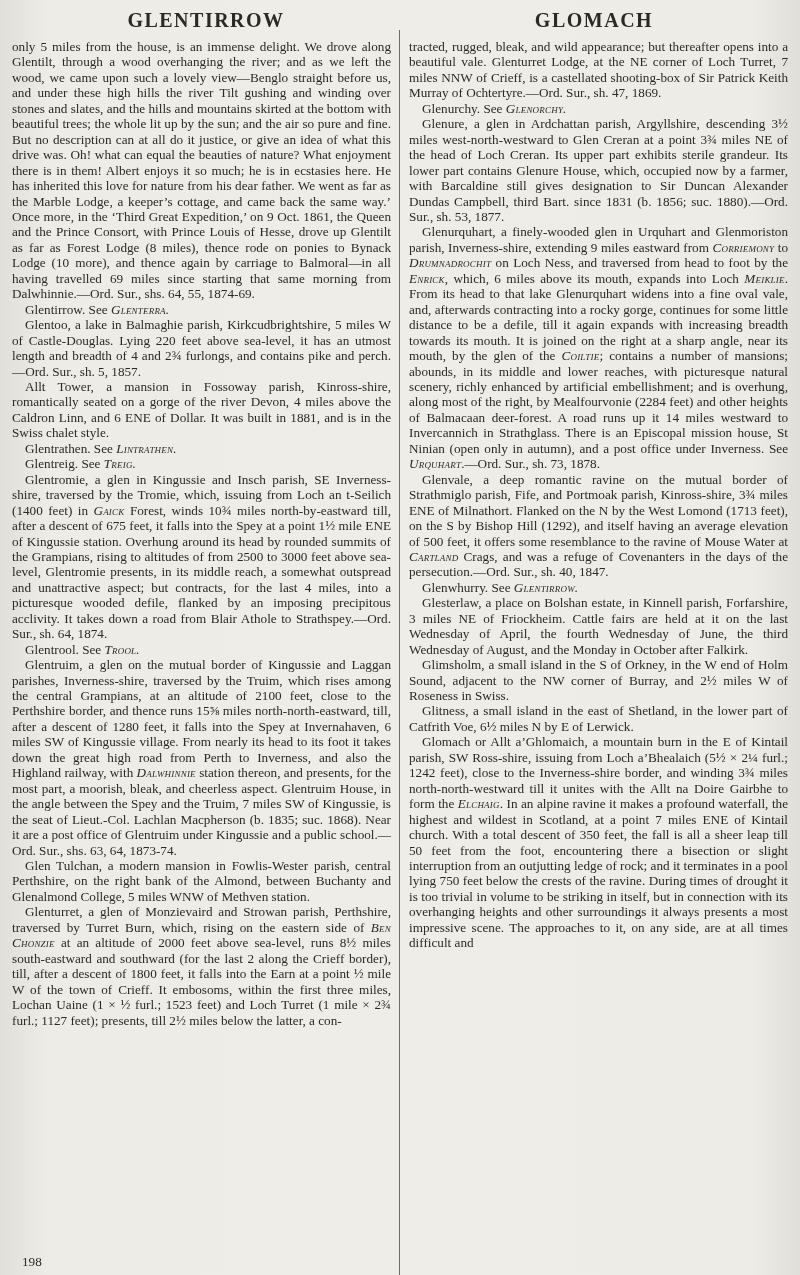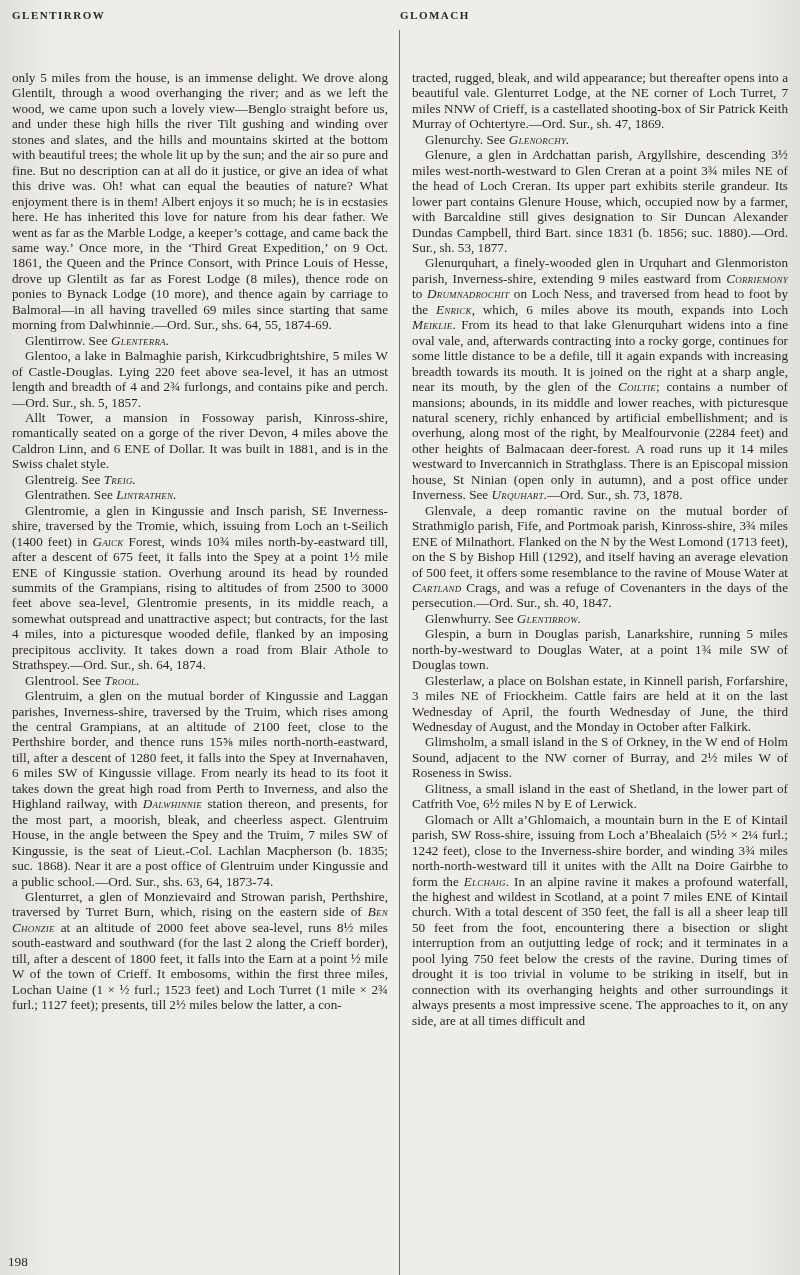--- a/index.html
+++ b/index.html
@@ -15,30 +15,29 @@
     overflow: hidden;
     background: linear-gradient(90deg, #e0dfda, #edece7 6%, #eeede8 50%, #edece7 94%, #dfded9);
     color: #2c2925;
   }
   .header-row {
     display: flex;
     padding: 9px 12px 5px 12px;
   }
   .head {
     flex: 1;
-    text-align: left;
+    text-align: center;
     font-weight: bold;
-    font-size: 11px;
+    font-size: 20px;
     letter-spacing: 1.5px;
   }
   .columns {
     display: flex;
-    gap: 24px;
+    gap: 18px;
     padding: 2px 12px 0 12px;
-    margin-top: 42px;
   }
   .col {
     flex: 1;
     min-width: 0;
     font-size: 13.2px;
     line-height: 15.45px;
     text-align: justify;
   }
   .para { margin: 0; }
   .indent { text-indent: 13px; }
@@ -46,54 +45,54 @@
   .sc { font-variant: small-caps; letter-spacing: 0.2px; font-style: italic; }
   .i { }
   .col-rule {
     position: absolute;
     left: 399px; top: 30px; bottom: 0;
     width: 1px;
     background: #6e6a62;
   }
   .page-number {
     position: absolute;
-    left: 8px; bottom: 5px;
+    left: 22px; bottom: 5px;
     font-size: 13.2px;
   }
 </style>
 </head>
 <body>
 
 <div class="page">
   <div class="header-row">
     <div class="head">GLENTIRROW</div>
     <div class="head">GLOMACH</div>
   </div>
   <div class="col-rule"></div>
   <div class="columns">
     <div class="col" id="left-col">
         <p class="para"><span>only 5 miles from the house, is an immense delight. We drove along Glentilt, through a wood overhanging the river; and as we left the wood, we came upon such a lovely view—Benglo straight before us, and under these high hills the river Tilt gushing and winding over stones and slates, and the hills and mountains skirted at the bottom with beautiful trees; the whole lit up by the sun; and the air so pure and fine. But no description can at all do it justice, or give an idea of what this drive was. Oh! what can equal the beauties of nature? What enjoyment there is in them! Albert enjoys it so much; he is in ecstasies here. He has inherited this love for nature from his dear father. We went as far as the Marble Lodge, a keeper’s cottage, and came back the same way.’ Once more, in the ‘Third Great Expedition,’ on 9 Oct. 1861, the Queen and the Prince Consort, with Prince Louis of Hesse, drove up Glentilt as far as Forest Lodge (8 miles), thence rode on ponies to Bynack Lodge (10 more), and thence again by carriage to Balmoral—in all having travelled 69 miles since starting that same morning from Dalwhinnie.—</span><span class="i">Ord. Sur.,</span><span> shs. 64, 55, 1874-69.</span></p>
         <p class="para indent"><span class="b">Glentirrow.</span><span> See </span><span class="sc">Glenterra.</span></p>
         <p class="para indent"><span class="b">Glentoo,</span><span> a lake in Balmaghie parish, Kirkcudbrightshire, 5 miles W of Castle-Douglas. Lying 220 feet above sea-level, it has an utmost length and breadth of 4 and 2¾ furlongs, and contains pike and perch.—</span><span class="i">Ord. Sur.,</span><span> sh. 5, 1857.</span></p>
         <p class="para indent"><span class="b">Allt Tower,</span><span> a mansion in Fossoway parish, Kinross-shire, romantically seated on a gorge of the river Devon, 4 miles above the Caldron Linn, and 6 ENE of Dollar. It was built in 1881, and is in the Swiss chalet style.</span></p>
+        <p class="para indent"><span class="b">Glentrathen.</span><span> See </span><span class="sc">Lintrathen.</span></p>
         <p class="para indent"><span class="b">Glentreig.</span><span> See </span><span class="sc">Treig.</span></p>
-        <p class="para indent"><span class="b">Glentrathen.</span><span> See </span><span class="sc">Lintrathen.</span></p>
         <p class="para indent"><span class="b">Glentromie,</span><span> a glen in Kingussie and Insch parish, SE Inverness-shire, traversed by the Tromie, which, issuing from Loch an t-Seilich (1400 feet) in </span><span class="sc">Gaick</span><span> Forest, winds 10¾ miles north-by-eastward till, after a descent of 675 feet, it falls into the Spey at a point 1½ mile ENE of Kingussie station. Overhung around its head by rounded summits of the Grampians, rising to altitudes of from 2500 to 3000 feet above sea-level, Glentromie presents, in its middle reach, a somewhat outspread and unattractive aspect; but contracts, for the last 4 miles, into a picturesque wooded defile, flanked by an imposing precipitous acclivity. It takes down a road from Blair Athole to Strathspey.—</span><span class="i">Ord. Sur.,</span><span> sh. 64, 1874.</span></p>
         <p class="para indent"><span class="b">Glentrool.</span><span> See </span><span class="sc">Trool.</span></p>
         <p class="para indent"><span class="b">Glentruim,</span><span> a glen on the mutual border of Kingussie and Laggan parishes, Inverness-shire, traversed by the Truim, which rises among the central Grampians, at an altitude of 2100 feet, close to the Perthshire border, and thence runs 15⅝ miles north-north-eastward, till, after a descent of 1280 feet, it falls into the Spey at Invernahaven, 6 miles SW of Kingussie village. From nearly its head to its foot it takes down the great high road from Perth to Inverness, and also the Highland railway, with </span><span class="sc">Dalwhinnie</span><span> station thereon, and presents, for the most part, a moorish, bleak, and cheerless aspect. Glentruim House, in the angle between the Spey and the Truim, 7 miles SW of Kingussie, is the seat of Lieut.-Col. Lachlan Macpherson (b. 1835; suc. 1868). Near it are a post office of Glentruim under Kingussie and a public school.—</span><span class="i">Ord. Sur.,</span><span> shs. 63, 64, 1873-74.</span></p>
+        <p class="para indent"><span class="b">Glen Tulchan,</span><span> a modern mansion in Fowlis-Wester parish, central Perthshire, on the right bank of the Almond, between Buchanty and Glenalmond College, 5 miles WNW of Methven station.</span></p>
         <p class="para indent"><span class="b">Glenturret,</span><span> a glen of Monzievaird and Strowan parish, Perthshire, traversed by Turret Burn, which, rising on the eastern side of </span><span class="sc">Ben Chonzie</span><span> at an altitude of 2000 feet above sea-level, runs 8½ miles south-eastward and southward (for the last 2 along the Crieff border), till, after a descent of 1800 feet, it falls into the Earn at a point ½ mile W of the town of Crieff. It embosoms, within the first three miles, Lochan Uaine (1 × ½ furl.; 1523 feet) and Loch Turret (1 mile × 2¾ furl.; 1127 feet); presents, till 2½ miles below the latter, a con-</span></p>
       </div>
     <div class="col" id="right-col">
         <p class="para"><span>tracted, rugged, bleak, and wild appearance; but thereafter opens into a beautiful vale. Glenturret Lodge, at the NE corner of Loch Turret, 7 miles NNW of Crieff, is a castellated shooting-box of Sir Patrick Keith Murray of Ochtertyre.—</span><span class="i">Ord. Sur.,</span><span> sh. 47, 1869.</span></p>
         <p class="para indent"><span class="b">Glenurchy.</span><span> See </span><span class="sc">Glenorchy.</span></p>
         <p class="para indent"><span class="b">Glenure,</span><span> a glen in Ardchattan parish, Argyllshire, descending 3½ miles west-north-westward to Glen Creran at a point 3¾ miles NE of the head of Loch Creran. Its upper part exhibits sterile grandeur. Its lower part contains Glenure House, which, occupied now by a farmer, with Barcaldine still gives designation to Sir Duncan Alexander Dundas Campbell, third Bart. since 1831 (b. 1856; suc. 1880).—</span><span class="i">Ord. Sur.,</span><span> sh. 53, 1877.</span></p>
         <p class="para indent"><span class="b">Glenurquhart,</span><span> a finely-wooded glen in Urquhart and Glenmoriston parish, Inverness-shire, extending 9 miles eastward from </span><span class="sc">Corriemony</span><span> to </span><span class="sc">Drumnadrochit</span><span> on Loch Ness, and traversed from head to foot by the </span><span class="sc">Enrick</span><span>, which, 6 miles above its mouth, expands into Loch </span><span class="sc">Meiklie</span><span>. From its head to that lake Glenurquhart widens into a fine oval vale, and, afterwards contracting into a rocky gorge, continues for some little distance to be a defile, till it again expands with increasing breadth towards its mouth. It is joined on the right at a sharp angle, near its mouth, by the glen of the </span><span class="sc">Coiltie</span><span>; contains a number of mansions; abounds, in its middle and lower reaches, with picturesque natural scenery, richly enhanced by artificial embellishment; and is overhung, along most of the right, by Mealfourvonie (2284 feet) and other heights of Balmacaan deer-forest. A road runs up it 14 miles westward to Invercannich in Strathglass. There is an Episcopal mission house, St Ninian (open only in autumn), and a post office under Inverness. See </span><span class="sc">Urquhart</span><span>.—</span><span class="i">Ord. Sur.,</span><span> sh. 73, 1878.</span></p>
         <p class="para indent"><span class="b">Glenvale,</span><span> a deep romantic ravine on the mutual border of Strathmiglo parish, Fife, and Portmoak parish, Kinross-shire, 3¾ miles ENE of Milnathort. Flanked on the N by the West Lomond (1713 feet), on the S by Bishop Hill (1292), and itself having an average elevation of 500 feet, it offers some resemblance to the ravine of Mouse Water at </span><span class="sc">Cartland</span><span> Crags, and was a refuge of Covenanters in the days of the persecution.—</span><span class="i">Ord. Sur.,</span><span> sh. 40, 1847.</span></p>
         <p class="para indent"><span class="b">Glenwhurry.</span><span> See </span><span class="sc">Glentirrow.</span></p>
-        <p class="para indent"><span class="b">Glespin,</span><span> a burn in Douglas parish, Lanarkshire, running 5 miles north-by-westward to Douglas Water, at a point 1¾ mile SW of Douglas town.</span></p>
         <p class="para indent"><span class="b">Glesterlaw,</span><span> a place on Bolshan estate, in Kinnell parish, Forfarshire, 3 miles NE of Friockheim. Cattle fairs are held at it on the last Wednesday of April, the fourth Wednesday of June, the third Wednesday of August, and the Monday in October after Falkirk.</span></p>
         <p class="para indent"><span class="b">Glimsholm,</span><span> a small island in the S of Orkney, in the W end of Holm Sound, adjacent to the NW corner of Burray, and 2½ miles W of Roseness in Swiss.</span></p>
         <p class="para indent"><span class="b">Glitness,</span><span> a small island in the east of Shetland, in the lower part of Catfrith Voe, 6½ miles N by E of Lerwick.</span></p>
         <p class="para indent"><span class="b">Glomach</span><span> or </span><span class="b">Allt a’Ghlomaich,</span><span> a mountain burn in the E of Kintail parish, SW Ross-shire, issuing from Loch a’Bhealaich (5½ × 2¼ furl.; 1242 feet), close to the Inverness-shire border, and winding 3¾ miles north-north-westward till it unites with the Allt na Doire Gairbhe to form the </span><span class="sc">Elchaig</span><span>. In an alpine ravine it makes a profound waterfall, the highest and wildest in Scotland, at a point 7 miles ENE of Kintail church. With a total descent of 350 feet, the fall is all a sheer leap till 50 feet from the foot, encountering there a bisection or slight interruption from an outjutting ledge of rock; and it terminates in a pool lying 750 feet below the crests of the ravine. During times of drought it is too trivial in volume to be striking in itself, but in connection with its overhanging heights and other surroundings it always presents a most impressive scene. The approaches to it, on any side, are at all times difficult and</span></p>
       </div>
   </div>
   <div class="page-number">198</div>
 </div>
 
 </body></html>

